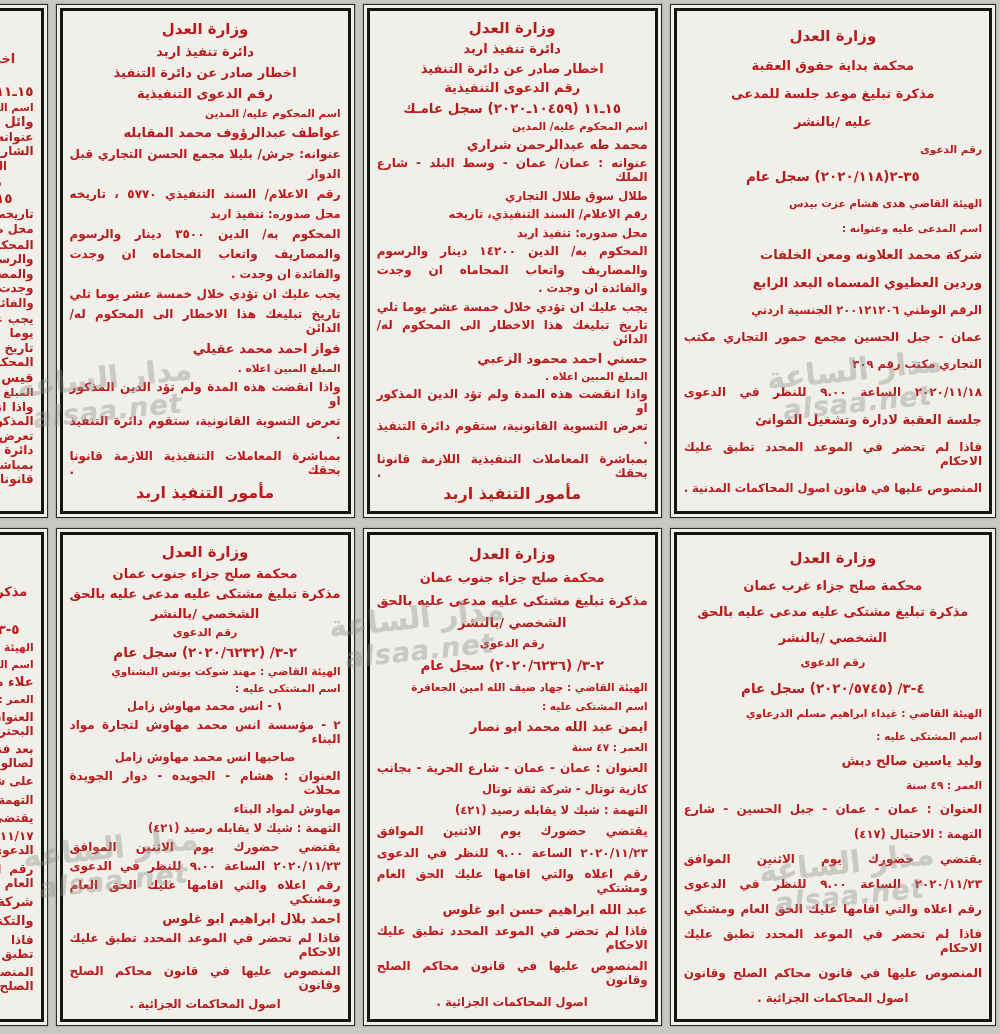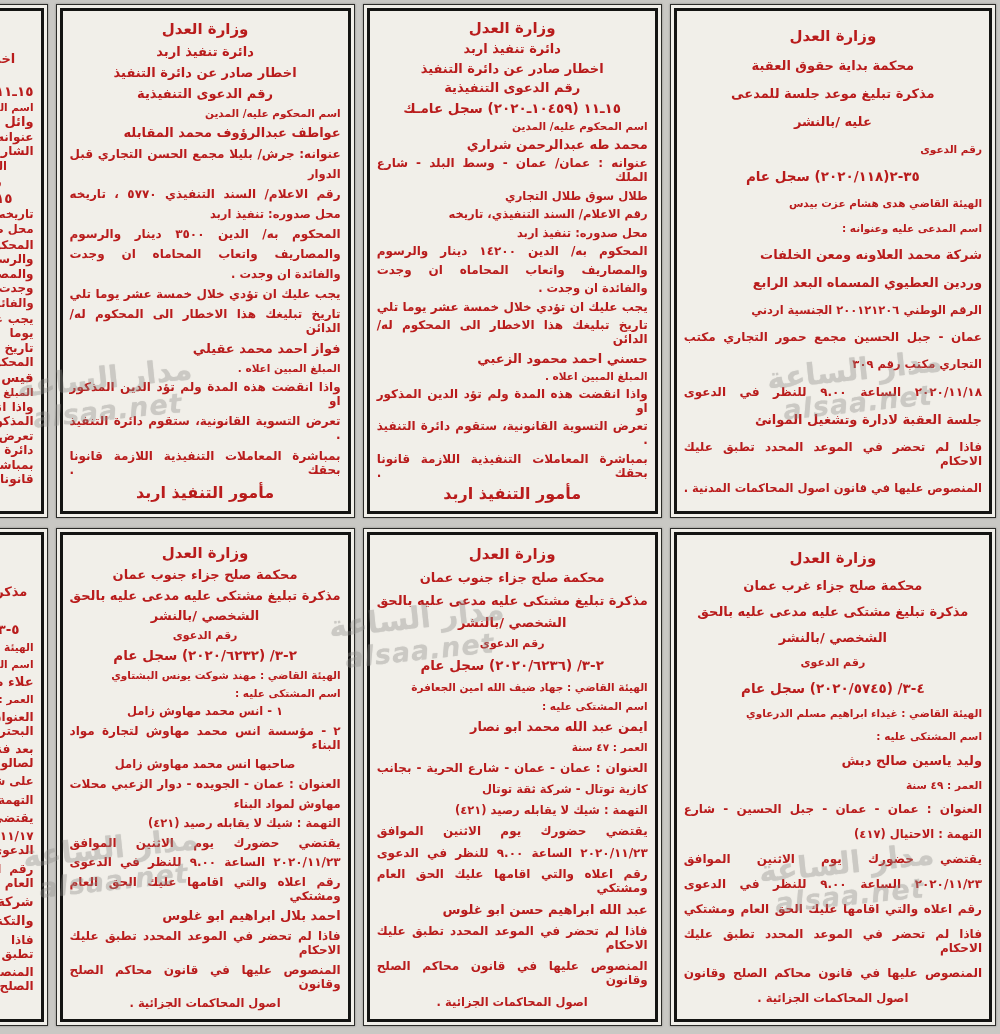--- a/index.html
+++ b/index.html
@@ -223,21 +223,21 @@
           <div class="ln s-h2">محكمة صلح جزاء جنوب عمان</div>
           <div class="ln s-h2">مذكرة تبليغ مشتكى عليه مدعى عليه بالحق</div>
           <div class="ln s-h2">الشخصي /بالنشر</div>
           <div class="ln s-lblc">رقم الدعوى</div>
           <div class="ln s-num">٢-٣/ (٢٠٢٠/٦٢٣٢) سجل عام</div>
           <div class="ln s-lbl">الهيئة القاضي : مهند شوكت يونس البشتاوي</div>
           <div class="ln s-lbl">اسم المشتكى عليه :</div>
           <div class="ln s-ctr">١ - انس محمد مهاوش زامل</div>
           <div class="ln s-j">٢ - مؤسسة انس محمد مهاوش لتجارة مواد البناء</div>
           <div class="ln s-ctr">صاحبها انس محمد مهاوش زامل</div>
-          <div class="ln s-j">العنوان : عمان - الجويده - دوار الزعبي محلات</div>
+          <div class="ln s-j">العنوان : هشام - الجويده - دوار الجويدة محلات</div>
           <div class="ln s-br">مهاوش لمواد البناء</div>
           <div class="ln s-br">التهمة : شيك لا يقابله رصيد (٤٢١)</div>
           <div class="ln s-j">يقتضي حضورك يوم الاثنين الموافق</div>
           <div class="ln s-j">٢٠٢٠/١١/٢٣ الساعة ٩.٠٠ للنظر في الدعوى</div>
           <div class="ln s-j">رقم اعلاه والتي اقامها عليك الحق العام ومشتكي</div>
           <div class="ln s-name">احمد بلال ابراهيم ابو غلوس</div>
           <div class="ln s-j">فاذا لم تحضر في الموعد المحدد تطبق عليك الاحكام</div>
           <div class="ln s-j">المنصوص عليها في قانون محاكم الصلح وقانون</div>
           <div class="ln s-ctr">اصول المحاكمات الجزائية .</div>
         </div>

